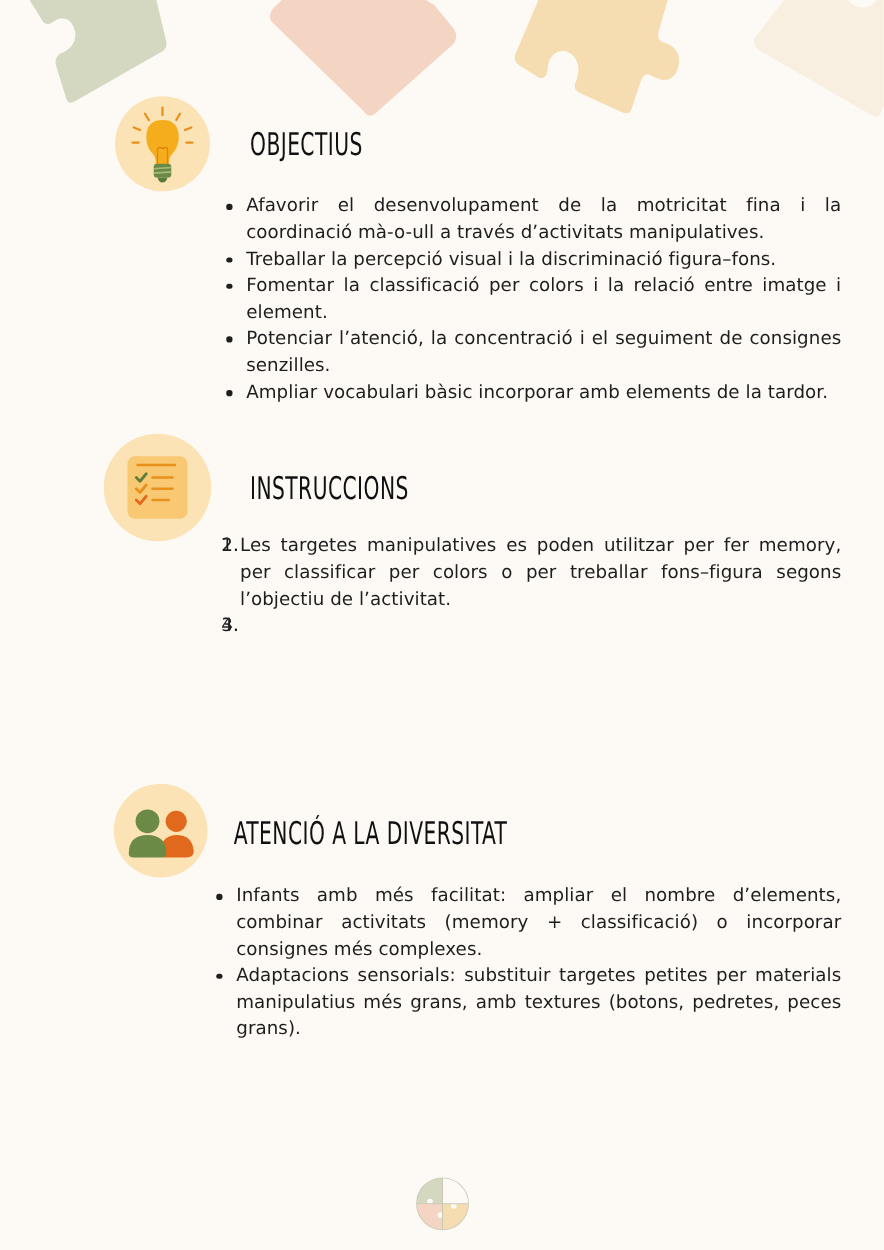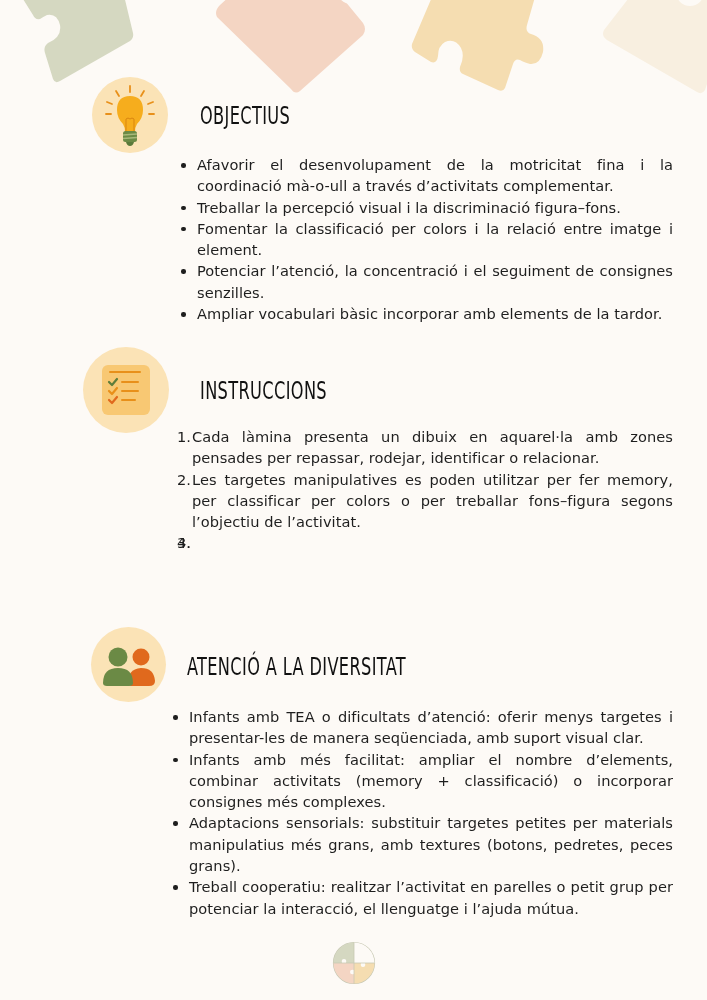--- a/index.html
+++ b/index.html
@@ -91,21 +91,21 @@
     <path d="M34 54 L34 42 Q36 40 38 42 Q40 40 42 42 L42 54" fill="none" stroke="#d9850f" stroke-width="1"></path>
     <rect x="31" y="54" width="14" height="11" rx="2.5" fill="#6b8a45"></rect>
     <line x1="31" y1="58" x2="45" y2="57" stroke="#a7b97a" stroke-width="1.3"></line>
     <line x1="31" y1="61.5" x2="45" y2="60.5" stroke="#a7b97a" stroke-width="1.3"></line>
     <path d="M34 65 L42 65 Q41 69 38 69 Q35 69 34 65 Z" fill="#5a7a3a"></path>
   </svg>
 </div>
 <div class="section-title" style="left:200px;top:101px;">OBJECTIUS</div>
 
 <div class="list bullets" style="left:175px;top:154px;width:498px;">
-  <div class="item">Afavorir el desenvolupament de la motricitat fina i la coordinació mà-o-ull a través d’activitats complementar.</div>
+  <div class="item">Afavorir el desenvolupament de la motricitat fina i la coordinació mà-o-ull a través d’activitats manipulatives.</div>
   <div class="item">Treballar la percepció visual i la discriminació figura–fons.</div>
   <div class="item">Fomentar la classificació per colors i la relació entre imatge i element.</div>
   <div class="item">Potenciar l’atenció, la concentració i el seguiment de consignes senzilles.</div>
   <div class="item">Ampliar vocabulari bàsic incorporar amb elements de la tardor.</div>
 </div>
 
 <div class="section-icon" style="left:83px;top:347px;width:86px;height:86px;">
   <svg width="86" height="86" viewBox="0 0 86 86">
     <rect x="19" y="18" width="48" height="50" rx="6" fill="#f8c873"></rect>
     <line x1="27" y1="25" x2="57" y2="25" stroke="#e8901a" stroke-width="2" stroke-linecap="round"></line>
@@ -113,41 +113,39 @@
     <line x1="39" y1="35" x2="55" y2="35" stroke="#e8901a" stroke-width="2" stroke-linecap="round"></line>
     <path d="M26 44 L29 47 L34 41" fill="none" stroke="#e8901a" stroke-width="2.2" stroke-linecap="round" stroke-linejoin="round"></path>
     <line x1="39" y1="44" x2="55" y2="44" stroke="#e8901a" stroke-width="2" stroke-linecap="round"></line>
     <path d="M26 53 L29 56 L34 50" fill="none" stroke="#e0691d" stroke-width="2.2" stroke-linecap="round" stroke-linejoin="round"></path>
     <line x1="39" y1="53" x2="52" y2="53" stroke="#e8901a" stroke-width="2" stroke-linecap="round"></line>
   </svg>
 </div>
 <div class="section-title" style="left:200px;top:376px;">INSTRUCCIONS</div>
 
 <div class="list numbers" style="left:177px;top:426px;width:496px;">
-  <div class="item"><span class="num">1.</span><span>Cada làmina presenta un dibuix en aquarel·la amb zones pensades per repassar, rodejar, identificar o relacionar.</span></div>
+  <div class="item"><span class="num">1.</span></div>
   <div class="item"><span class="num">2.</span><span>Les targetes manipulatives es poden utilitzar per fer memory, per classificar per colors o per treballar fons–figura segons l’objectiu de l’activitat.</span></div>
   <div class="item"><span class="num">3.</span></div>
   <div class="item"><span class="num">4.</span></div>
 </div>
 
 <div class="section-icon" style="left:91px;top:627px;width:75px;height:75px;">
   <svg width="75" height="75" viewBox="0 0 75 75">
     <circle cx="50" cy="30" r="8.5" fill="#e0691d"></circle>
     <path d="M37 58 Q36 42 50 41 Q63 41 64 54 Q64 59 58 59 L40 59 Z" fill="#e0691d"></path>
     <circle cx="27" cy="30" r="9.5" fill="#6b8a45"></circle>
     <path d="M12 56 Q12 41 27 41 Q42 41 42 56 Q42 59 38 59 L16 59 Q12 59 12 56 Z" fill="#6b8a45"></path>
   </svg>
 </div>
 <div class="section-title" style="left:187px;top:652px;">ATENCIÓ A LA DIVERSITAT</div>
 
 <div class="list bullets" style="left:167px;top:706px;width:506px;">
-  <div class="item">Infants amb TEA o dificultats d’atenció: oferir menys targetes i presentar-les de manera seqüenciada, amb suport visual clar.</div>
   <div class="item">Infants amb més facilitat: ampliar el nombre d’elements, combinar activitats (memory + classificació) o incorporar consignes més complexes.</div>
   <div class="item">Adaptacions sensorials: substituir targetes petites per materials manipulatius més grans, amb textures (botons, pedretes, peces grans).</div>
-  <div class="item">Treball cooperatiu: realitzar l’activitat en parelles o petit grup per potenciar la interacció, el llenguatge i l’ajuda mútua.</div>
 </div>
 
 <svg class="footer-logo" style="left:332px;top:941px;" width="44" height="44" viewBox="0 0 44 44">
   <circle cx="22" cy="22" r="20.5" fill="#fdfaf6" stroke="#c8c9b4" stroke-width="1.2"></circle>
   <path d="M22 1.5 A20.5 20.5 0 0 0 1.5 22 L10 22 Q9 18 12 18 Q15 18 14 22 L22 22 Z" fill="#d5d8c1"></path>
   <path d="M1.5 22 A20.5 20.5 0 0 0 22 42.5 L22 33 Q18 34 18 31 Q18 28 22 29 L22 22 Z" fill="#f4d5c3"></path>
   <path d="M22 42.5 A20.5 20.5 0 0 0 42.5 22 L33 22 Q34 26 31 26 Q28 26 29 22 L22 22 Z" fill="#f5ddb1"></path>
   <path d="M22 1.5 L22 22 L42.5 22 A20.5 20.5 0 0 0 22 1.5 Z" fill="#fdfaf6"></path>
   <line x1="22" y1="1.5" x2="22" y2="42.5" stroke="#c8c9b4" stroke-width="0.8"></line>
   <line x1="1.5" y1="22" x2="42.5" y2="22" stroke="#c8c9b4" stroke-width="0.8"></line>

